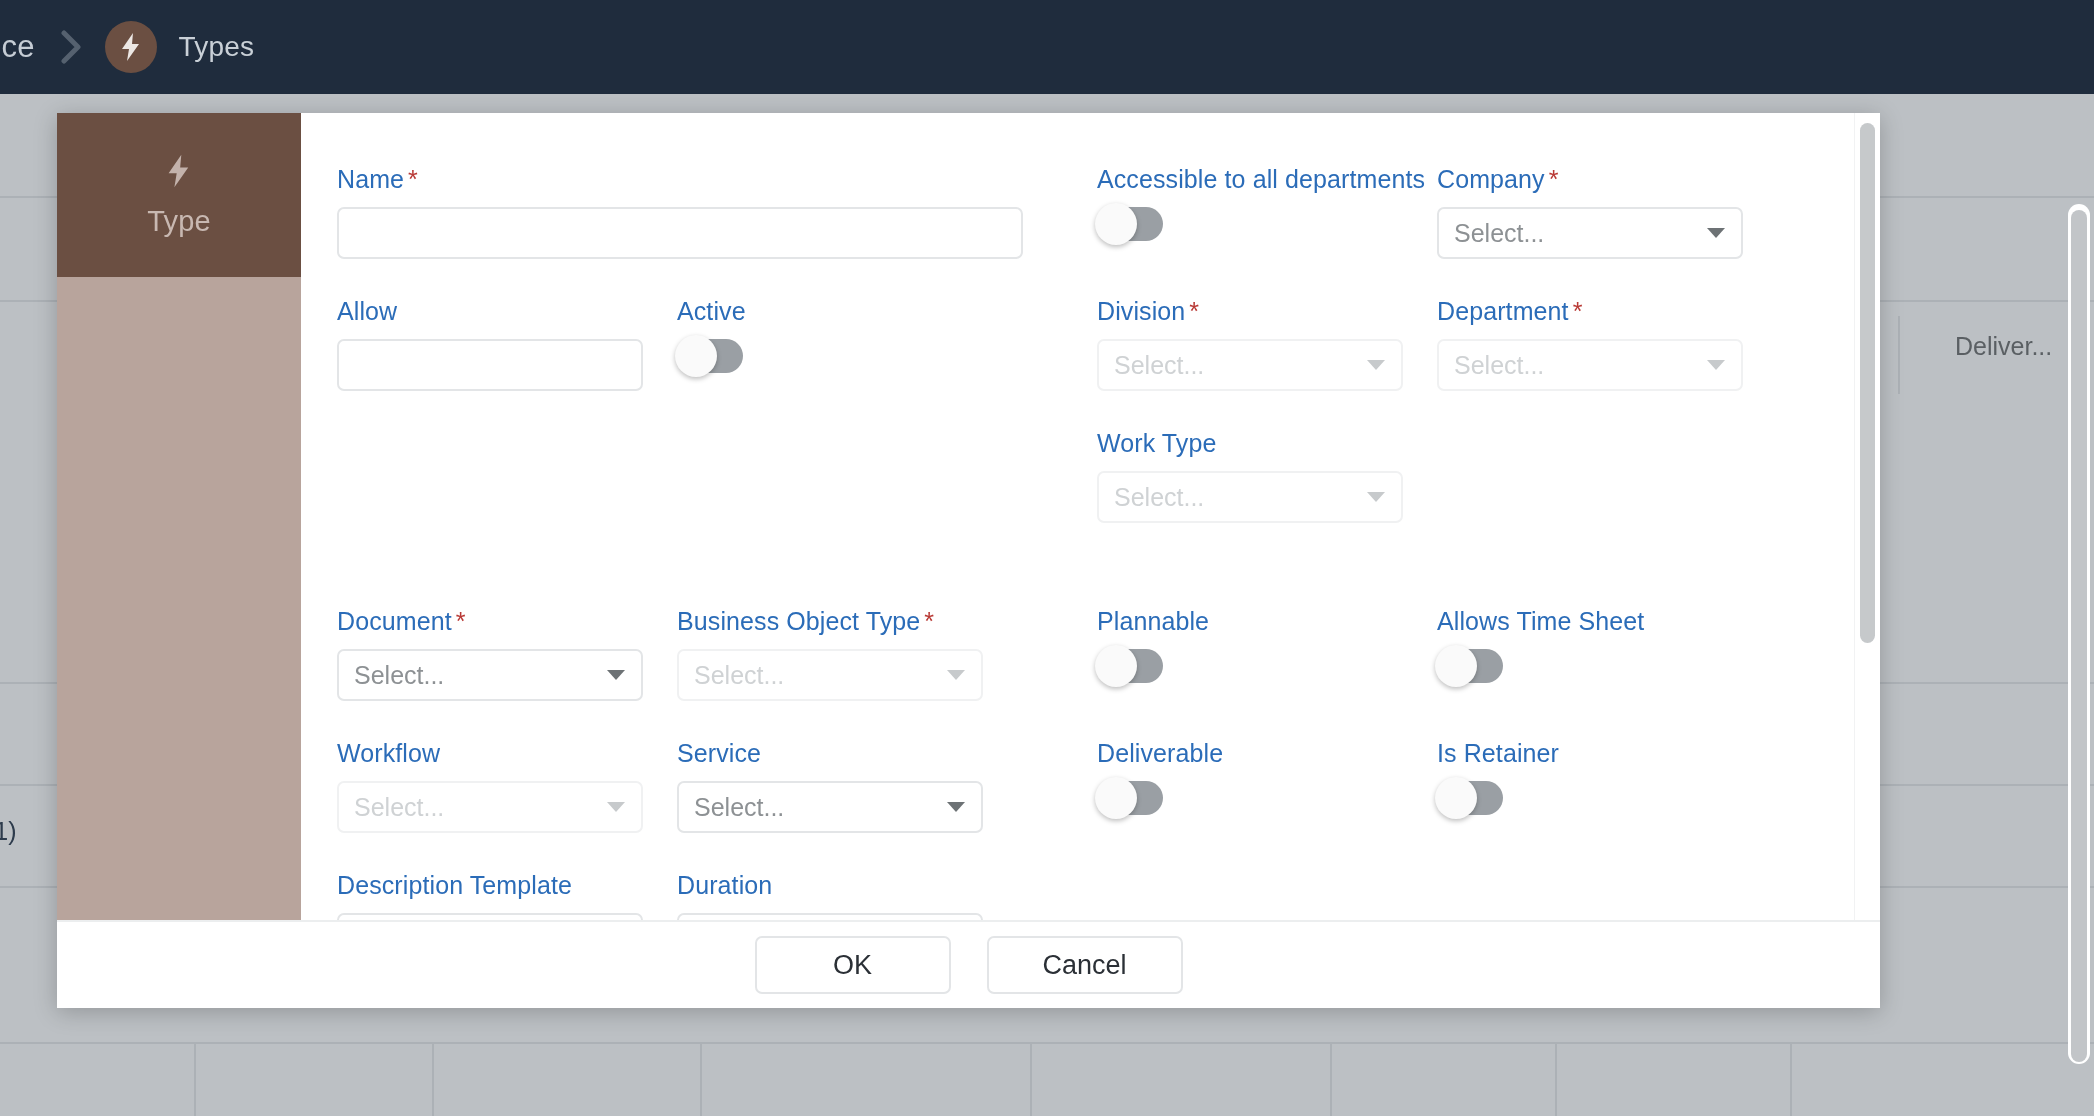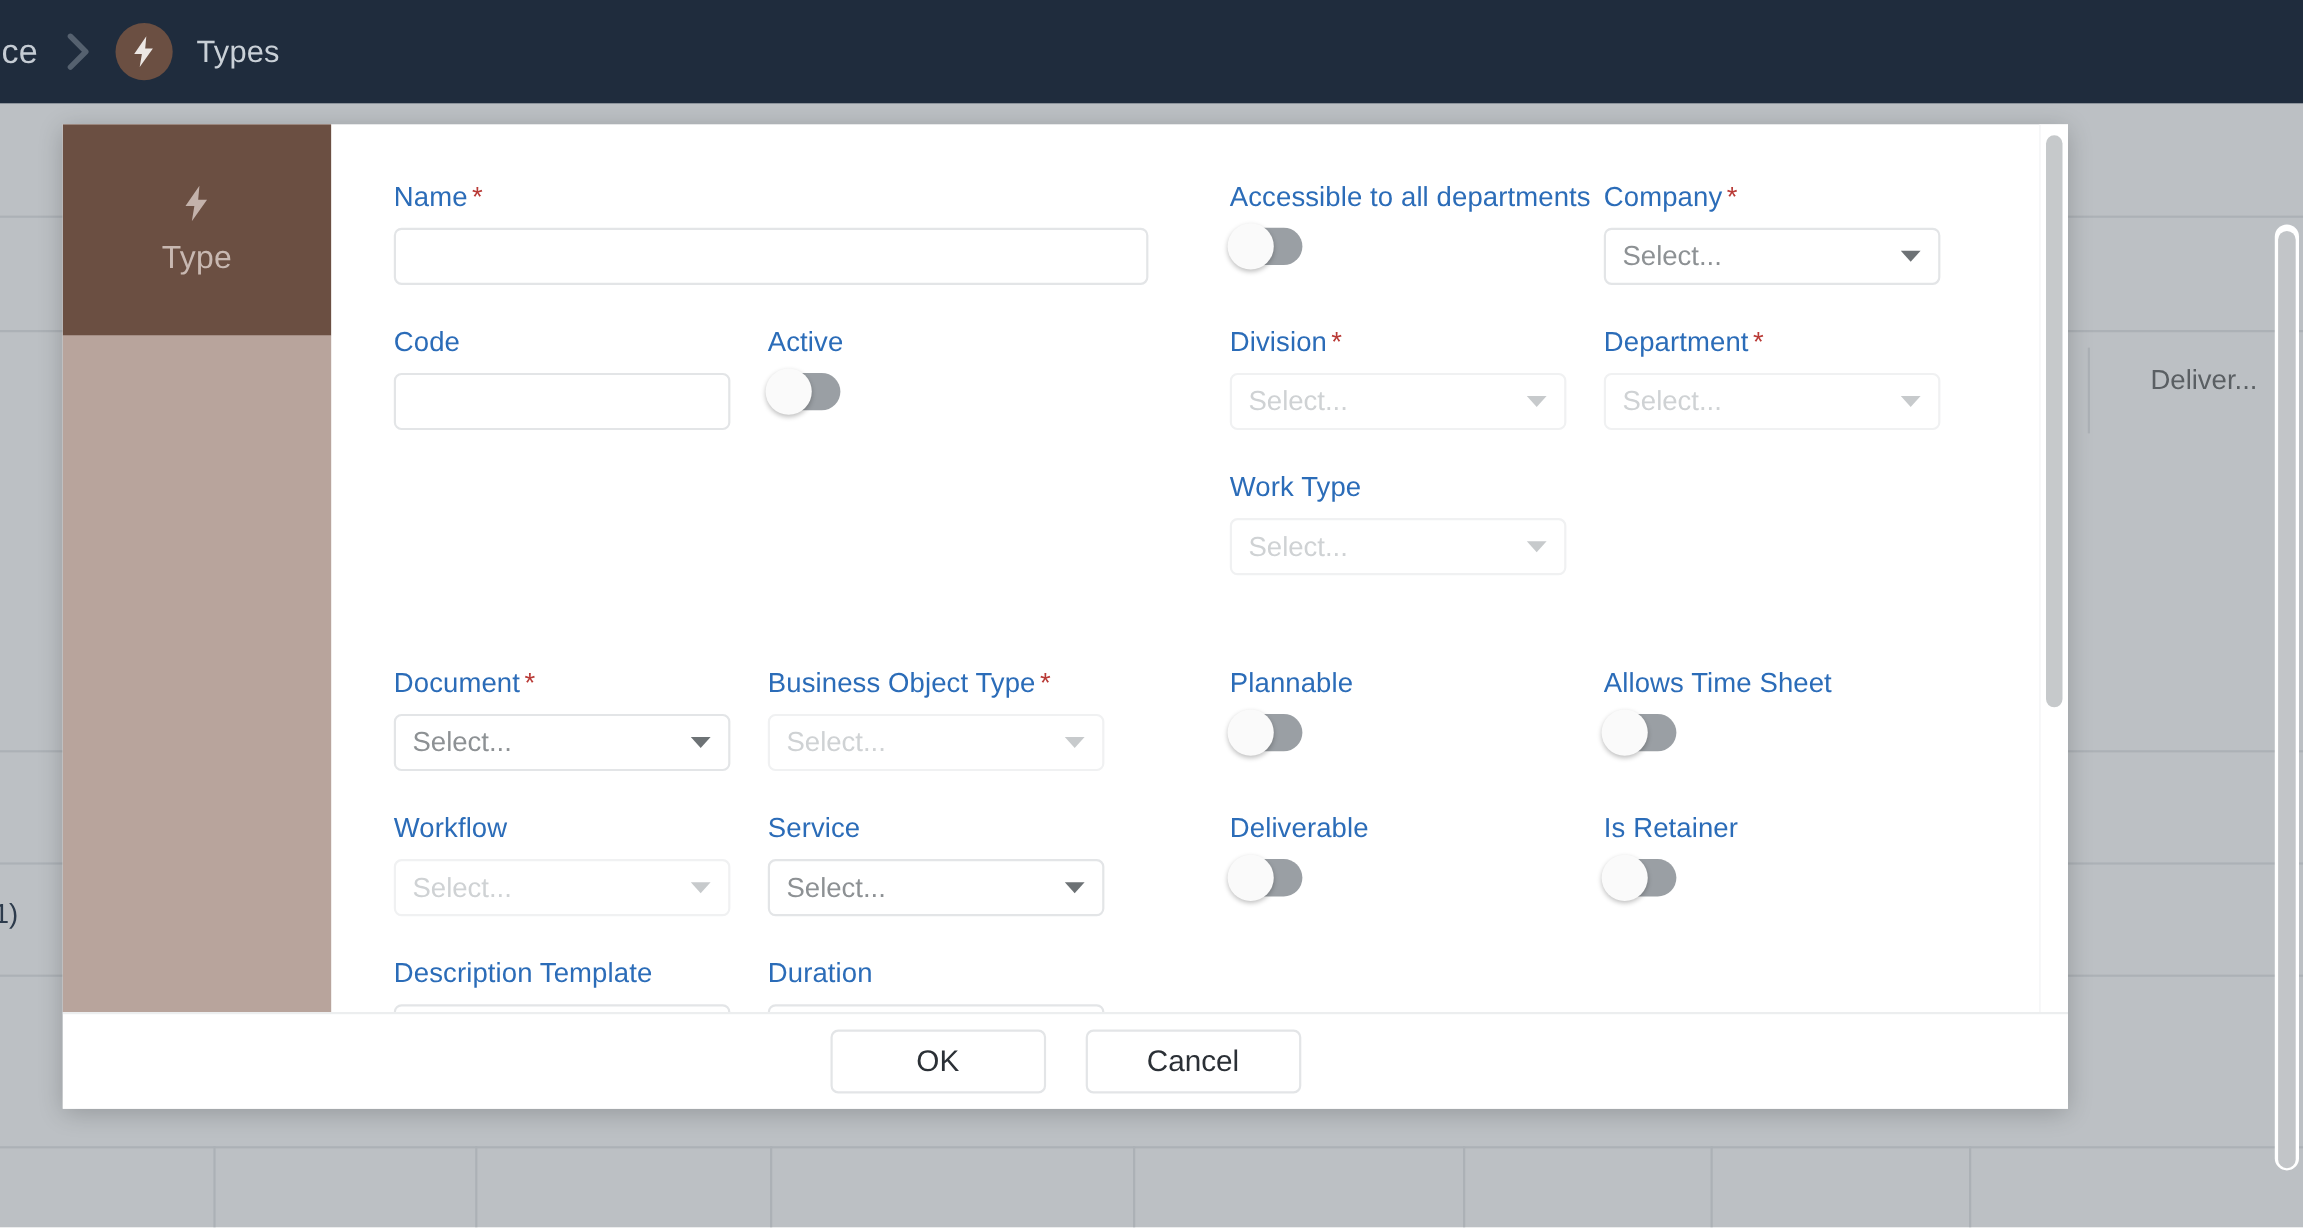--- a/index.html
+++ b/index.html
@@ -111,21 +111,21 @@
   }
   .modal-body { display: flex; flex: 1; min-height: 0; }
 
   
   .rail {
     width: 244px; flex: none;
     background: #b8a49c;
     display: flex; flex-direction: column;
   }
   .rail-tab {
-    height: 192px; background: #6b4f42;
+    height: 164px; background: #6b4f42;
     display: flex; flex-direction: column;
     align-items: center; justify-content: center;
     gap: 16px;
   }
   .rail-tab svg { display: block; }
   .rail-tab-label {
     color: #c8b8b1; font-size: 29px; letter-spacing: .2px;
   }
   .rail-rest { flex: 1; background: #b8a49c; }
 
@@ -136,21 +136,21 @@
   }
   .form-scroll {
     flex: 1; min-width: 0;
     padding: 52px 0 0 0;
     overflow: hidden;
   }
   .form-grid {
     display: grid;
     grid-template-columns: 340px 340px 80px 340px 340px;
     column-gap: 0;
-    padding-left: 57px;
+    padding-left: 36px;
   }
   .cell { padding: 0 34px 0 0; }
   .cell.spacer { }
 
   .flabel {
     color: #2b6cb8; font-size: 25px;
     margin-bottom: 13px; white-space: nowrap;
     letter-spacing: .1px;
   }
   .req { color: #b93a36; font-size: 25px; margin-left: 4px; }
@@ -320,21 +320,21 @@
                 <span class="fselect-text">Select...</span>
                 <span class="arrow"></span>
               </div>
             </div>
           </div>
 
           <div class="row-gap-sm"></div>
 
           <div class="form-grid">
             <div class="cell">
-              <div class="flabel">Code</div>
+              <div class="flabel">Allow</div>
               <input class="finput" type="text" value="" style="">
             </div>
             <div class="cell">
               <div class="flabel">Active</div>
               <div class="toggle">
                 <div class="knob"></div>
               </div>
             </div>
             <div class="cell spacer"></div>
             <div class="cell">

